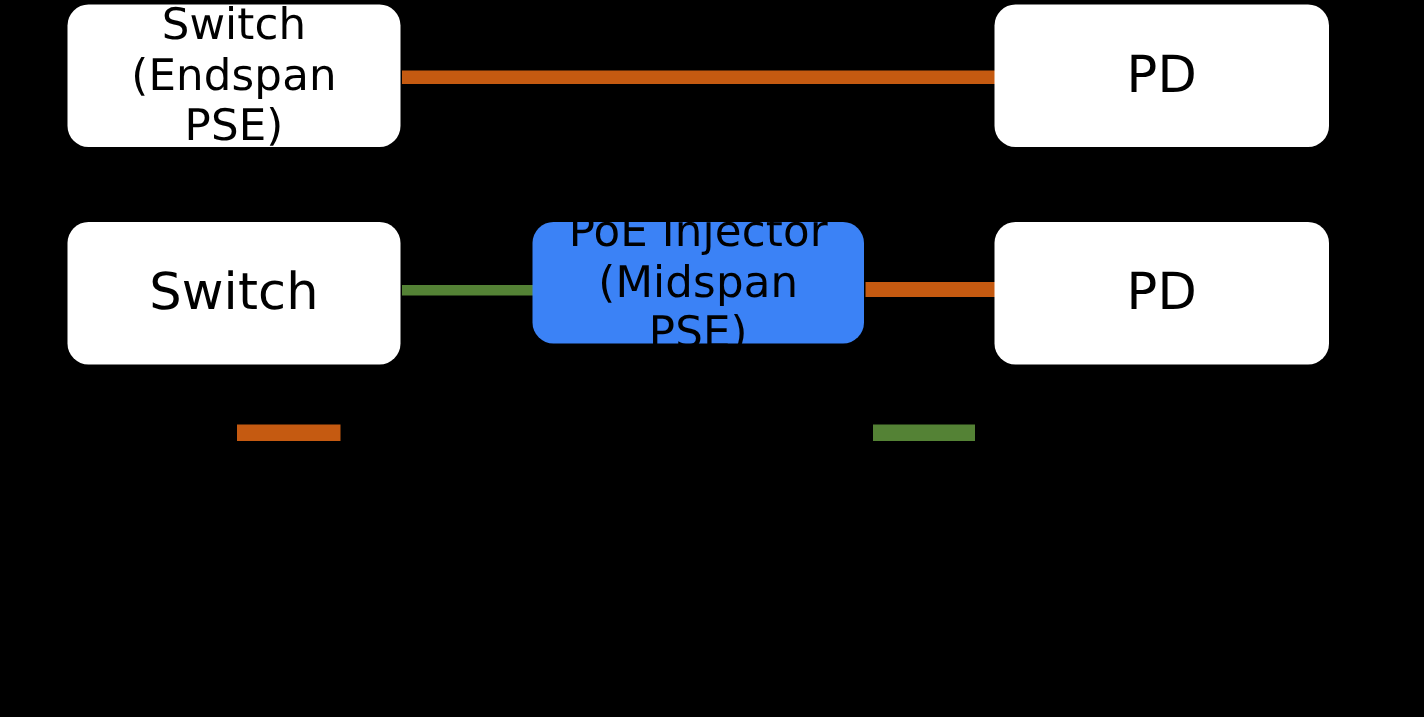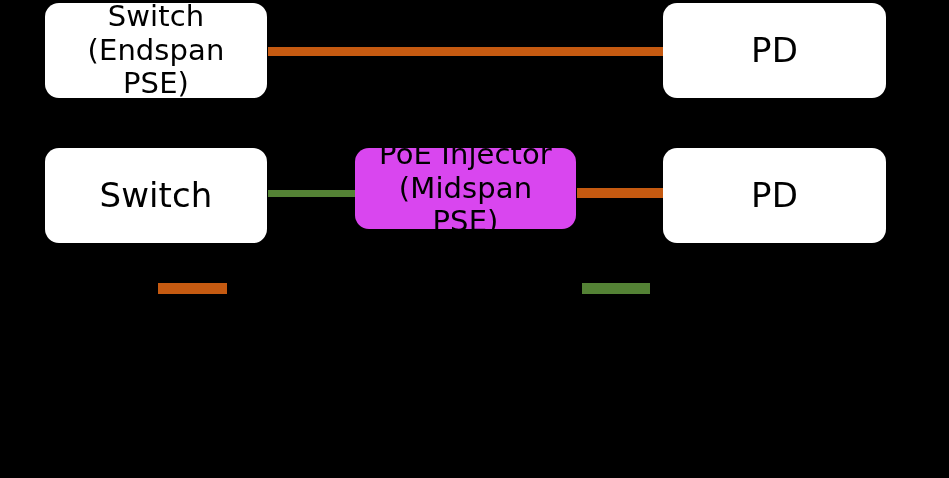--- a/index.html
+++ b/index.html
@@ -82,21 +82,21 @@
   <div class="node node-one-line" style="left: 663px; top: 3px; width: 223px; height: 95px; background: rgb(255, 255, 255); color: rgb(0, 0, 0);">
     <span class="node-label">PD</span>
   </div>
 
   <div class="node node-one-line" style="left: 45px; top: 148px; width: 222px; height: 95px; background: rgb(255, 255, 255); color: rgb(0, 0, 0);">
     <span class="node-label">Switch</span>
   </div>
 
   <div class="link" style="left: 268px; top: 190px; width: 89px; height: 7px; background-color: rgb(84, 130, 53);"></div>
 
-  <div class="node node-two-line" style="left: 355px; top: 148px; width: 221px; height: 81px; background: #d946ef; color: rgb(0, 0, 0);">
+  <div class="node node-two-line" style="left: 355px; top: 148px; width: 221px; height: 81px; background: #3b82f6; color: rgb(0, 0, 0);">
     <span class="node-label">PoE Injector
 (Midspan PSE)</span>
   </div>
 
   <div class="link" style="left: 577px; top: 188px; width: 88px; height: 10px; background-color: rgb(197, 90, 17);"></div>
 
   <div class="node node-one-line" style="left: 663px; top: 148px; width: 223px; height: 95px; background: rgb(255, 255, 255); color: rgb(0, 0, 0);">
     <span class="node-label">PD</span>
   </div>
 

